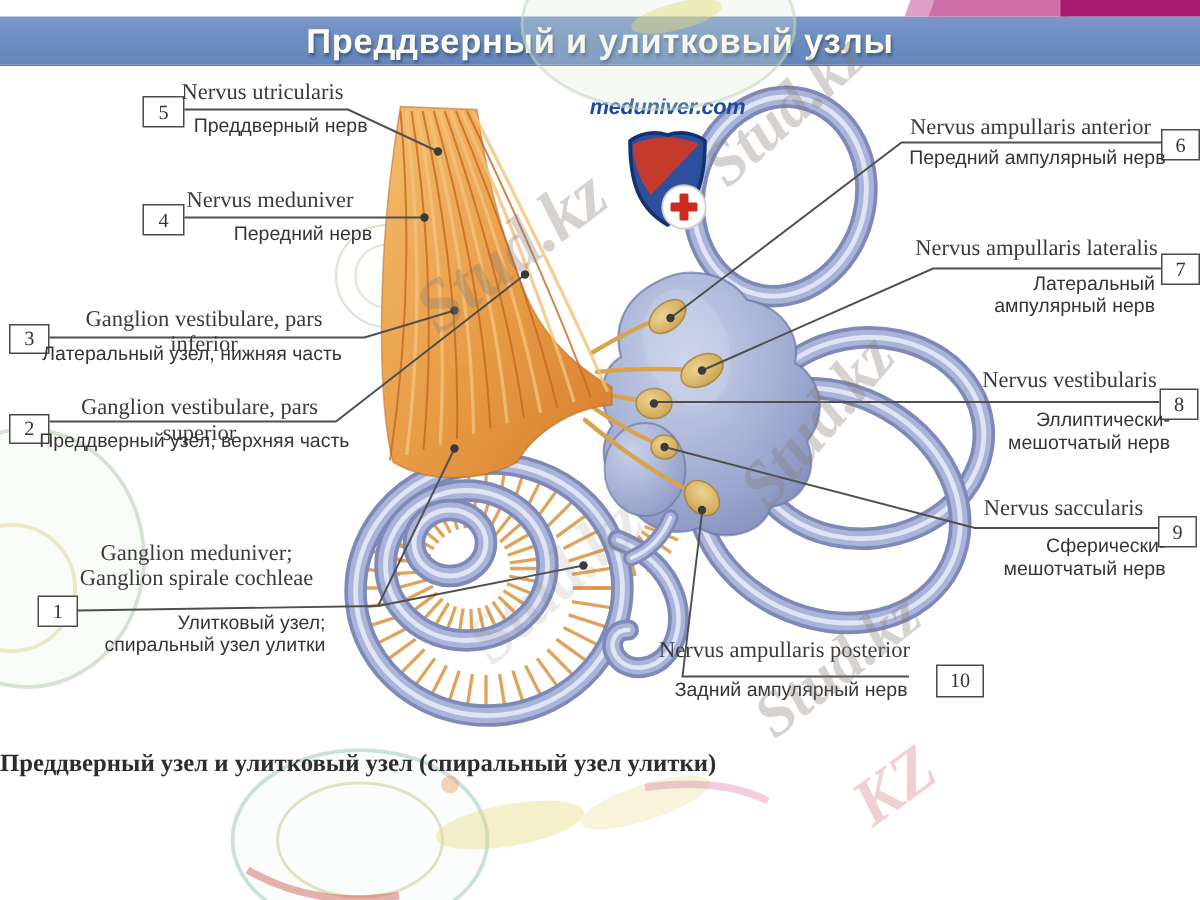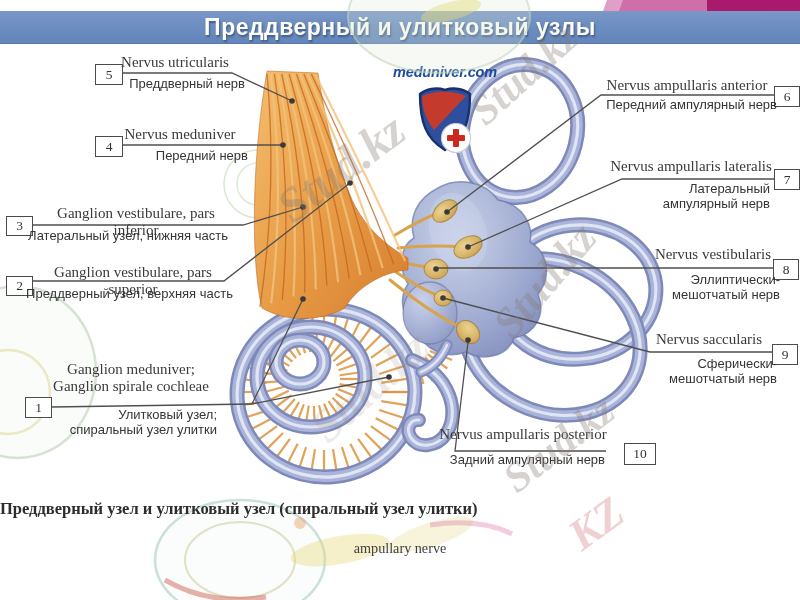--- a/index.html
+++ b/index.html
@@ -348,21 +348,20 @@
 <div class="lab ru" style="left:620px;top:181px;width:150px">Латеральный
 ампулярный нерв</div>
 <div class="lab ru" style="left:645px;top:272px;width:135px">Эллиптически-
 мешотчатый нерв</div>
 <div class="lab ru" style="left:643px;top:356px;width:134px">Сферически-
 мешотчатый нерв</div>
 <div class="lab ru" style="left:440px;top:452px;width:165px">Задний ампулярный нерв</div>
 
 <div class="caption">Преддверный узел и улитковый узел (спиральный узел улитки)</div>
 <div class="legend">
-  <div>ampullary nerve</div>
 </div>
 
 <div class="wm wm1">Stud.kz</div>
 <div class="wm wm2">Stud.kz</div>
 <div class="wm wm3">Stud.kz</div>
 <div class="wm wm4">Stud.kz</div>
 <div class="wm wm5">KZ</div>
 <div class="wm wm6">Stud.kz</div>
 
 </body></html>

